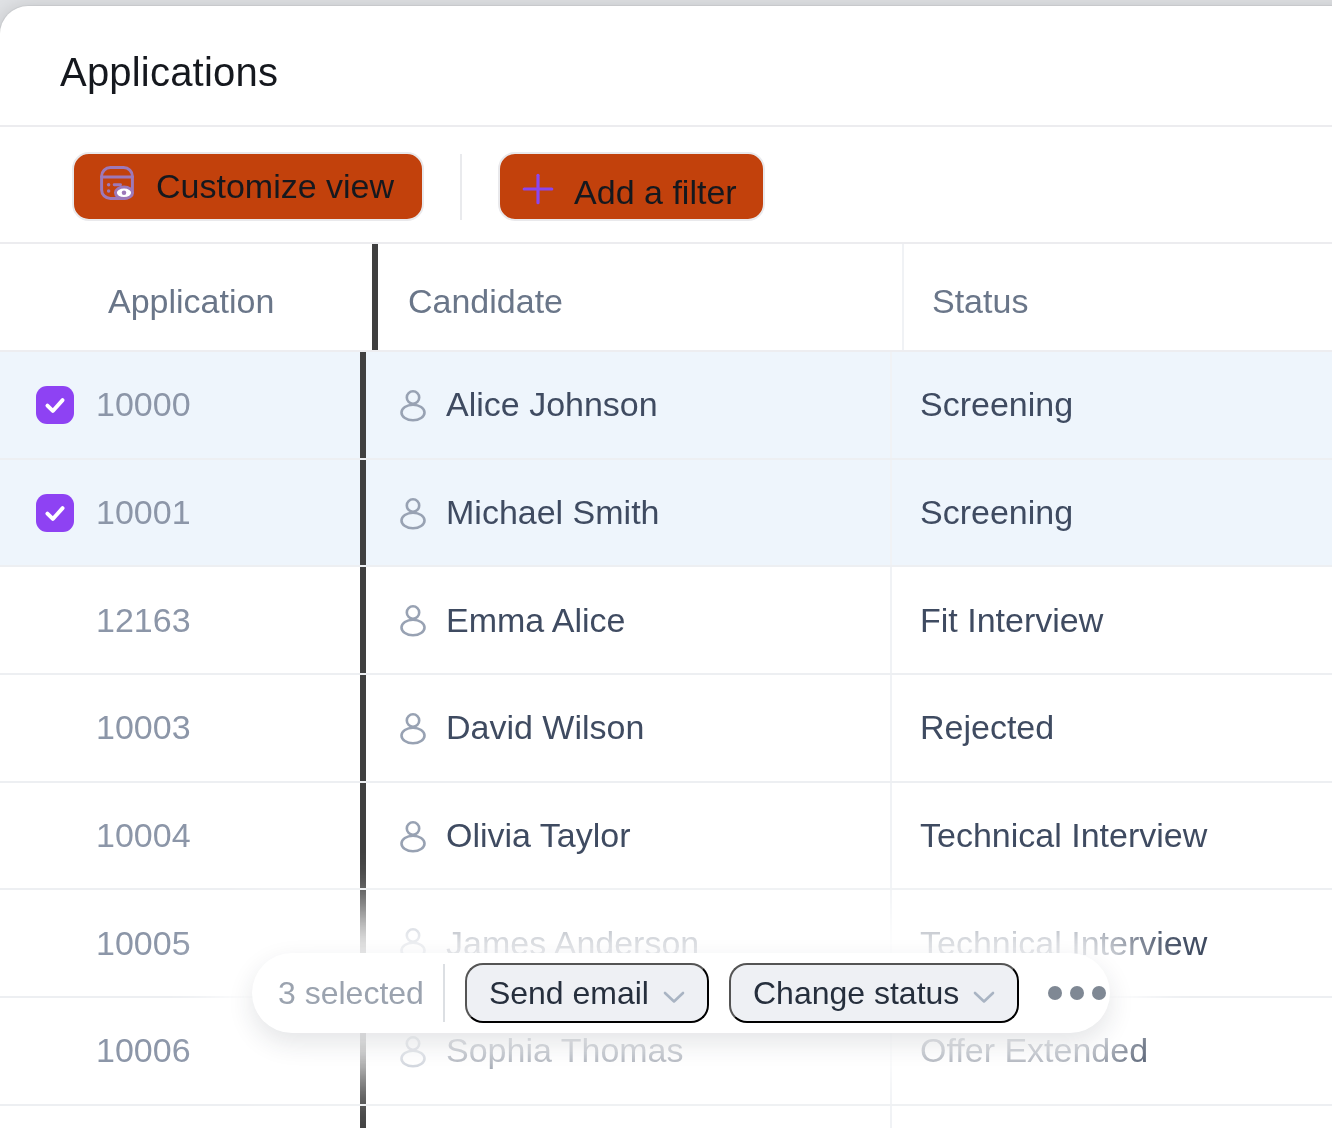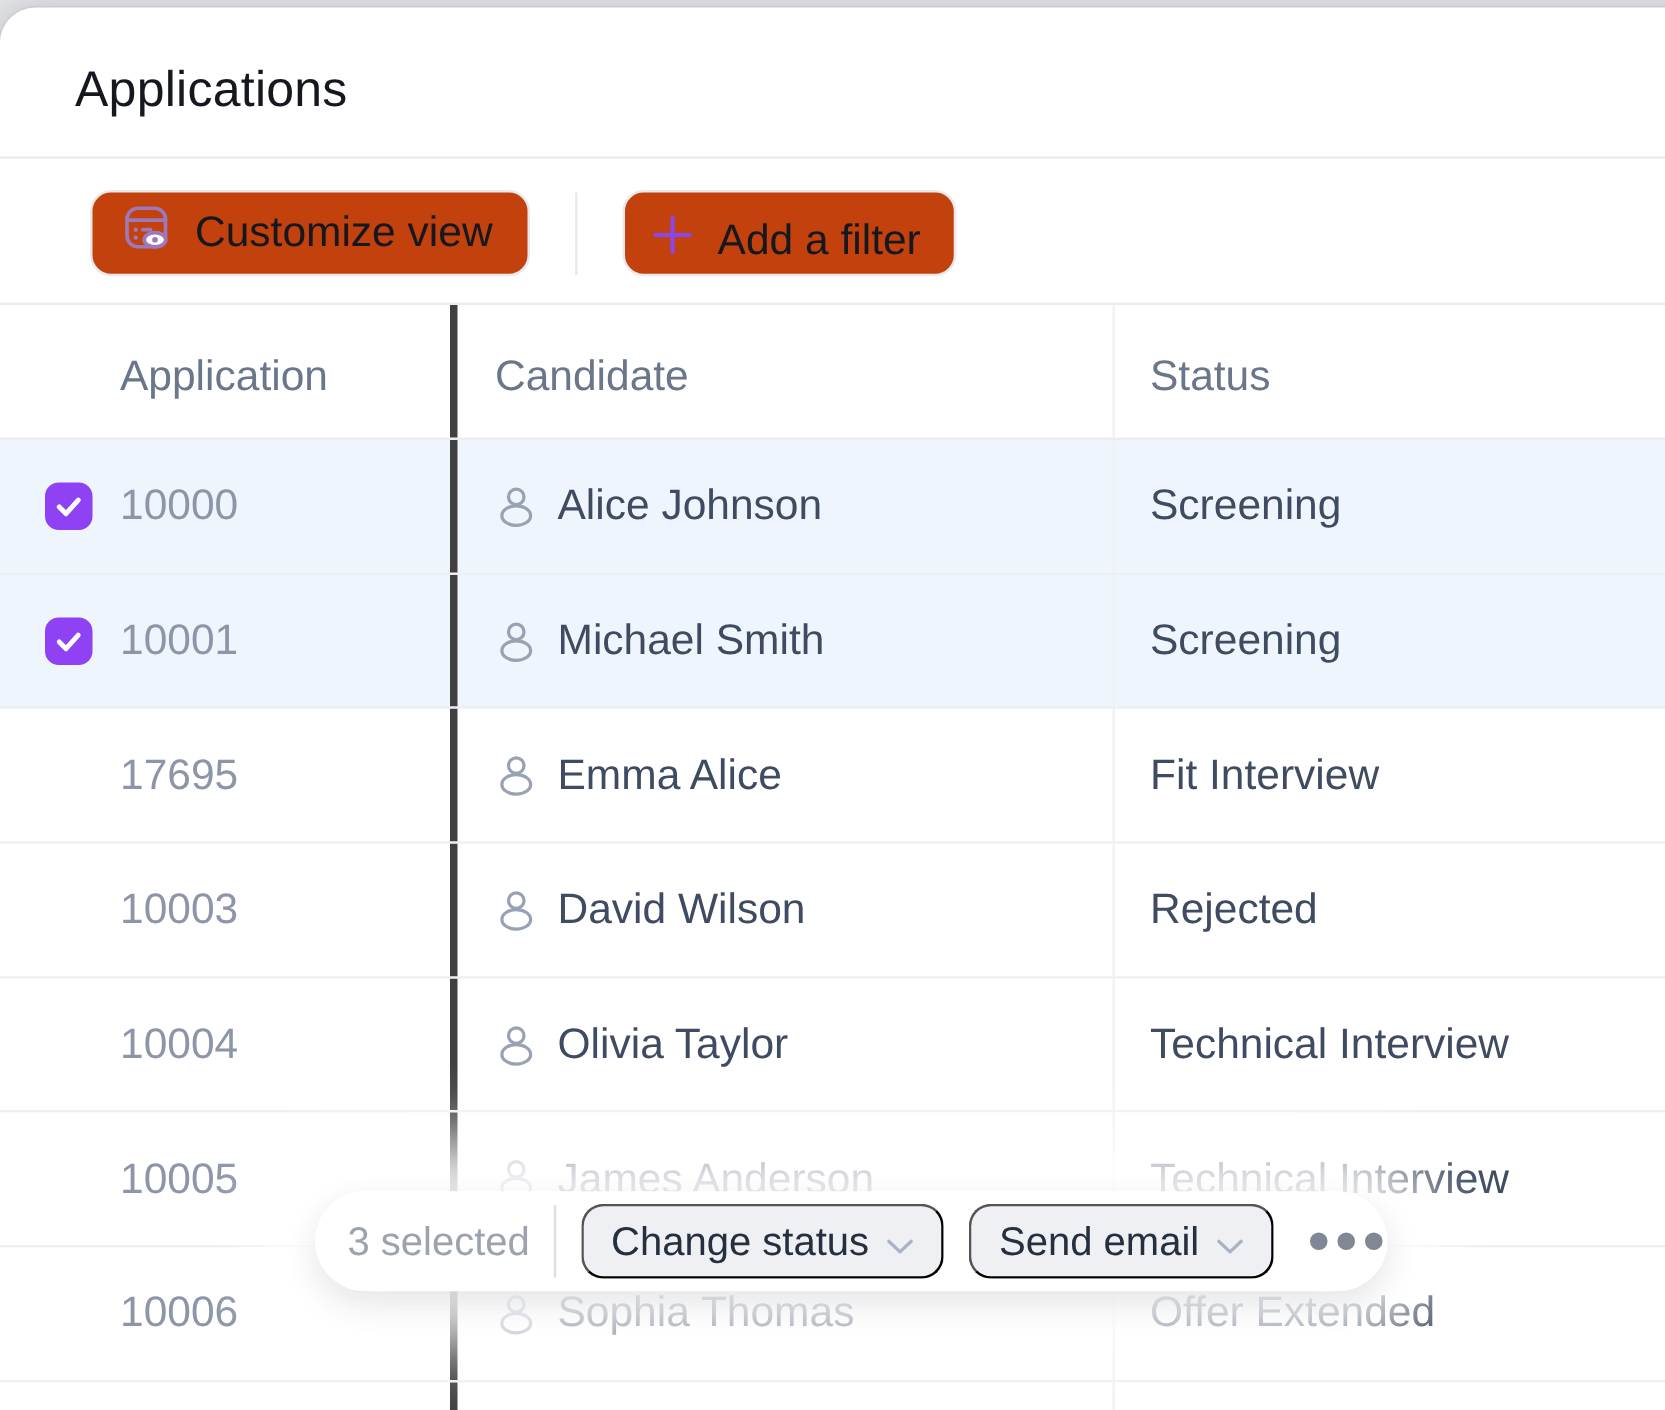--- a/index.html
+++ b/index.html
@@ -33,21 +33,21 @@
     height:69px; background:#c2410c; border:2px solid #e9e9ec; border-radius:17px;
     display:flex; align-items:center; gap:18px; cursor:pointer;
     font-size:34px; color:#15181e; padding:0 28px 0 22px;
   }
   .toolbar-divider { width:2px; height:66px; background:#e9eaed; margin:0 36px 0 36px; }
   
   .thead, .trow {
     display:grid; grid-template-columns:360px 530px 1fr;
   }
   .thead { height:108px; border-bottom:2px solid #ededf0; }
-  .thead .cell { color:#6a7689; font-size:34px; padding-top:8px; }
+  .thead .cell { color:#6a7689; font-size:34px; padding-top:8px;margin-left:12px; }
   .cell { display:flex; align-items:center; }
   .cell.c-app { padding-left:96px; }
   .cell.c-cand { padding-left:30px; border-left:6px solid #404040; gap:16px; }
   .cell.c-status { padding-left:28px; border-left:2px solid #f0f2f5; }
   .trow { height:107.7px; border-bottom:2px solid #edeff2; position:relative; background:#fff; }
   .trow.selected { background:#eef5fc; }
   .row-id { color:#8c96a8; font-size:34px; }
   .row-name, .row-status { color:#3f4b61; font-size:34px; }
   .checkbox {
     position:absolute; left:36px; top:50%; transform:translateY(-50%);
@@ -156,21 +156,21 @@
             </svg>
           </span>
           <span class="row-name">Michael Smith</span>
         </div>
         <div class="cell c-status">
           <span class="row-status">Screening</span>
         </div>
       </div>
       <div class="trow">
         <div class="cell c-app">
-          <span class="row-id">17695</span>
+          <span class="row-id">12163</span>
         </div>
         <div class="cell c-cand">
           <span class="person">
             <svg width="34" height="34" viewBox="0 0 34 34" fill="none" stroke="#98a2b3" stroke-width="2.6">
               <circle cx="17" cy="9.5" r="6.2"></circle>
               <ellipse cx="17" cy="24.5" rx="11.5" ry="7.8"></ellipse>
             </svg>
           </span>
           <span class="row-name">Emma Alice</span>
         </div>
@@ -252,29 +252,29 @@
         <div class="cell c-status"></div>
       </div>
     </div>
 
 </div>
 
 <div class="action-bar">
   <div class="sel-count">3 selected</div>
   <div class="bar-divider"></div>
   <button class="chip">
-    <span>Change status</span>
+    <span>Send email</span>
     <span>
       <svg width="22" height="13" viewBox="0 0 22 13" fill="none" stroke="#a9b4c3" stroke-width="2.6" stroke-linecap="round" stroke-linejoin="round">
         <polyline points="2,2 11,10.5 20,2"></polyline>
       </svg>
     </span>
   </button>
   <button class="chip">
-    <span>Send email</span>
+    <span>Change status</span>
     <span>
       <svg width="22" height="13" viewBox="0 0 22 13" fill="none" stroke="#a9b4c3" stroke-width="2.6" stroke-linecap="round" stroke-linejoin="round">
         <polyline points="2,2 11,10.5 20,2"></polyline>
       </svg>
     </span>
   </button>
   <div class="more-dots">
     <span></span>
       <span></span>
       <span></span>

